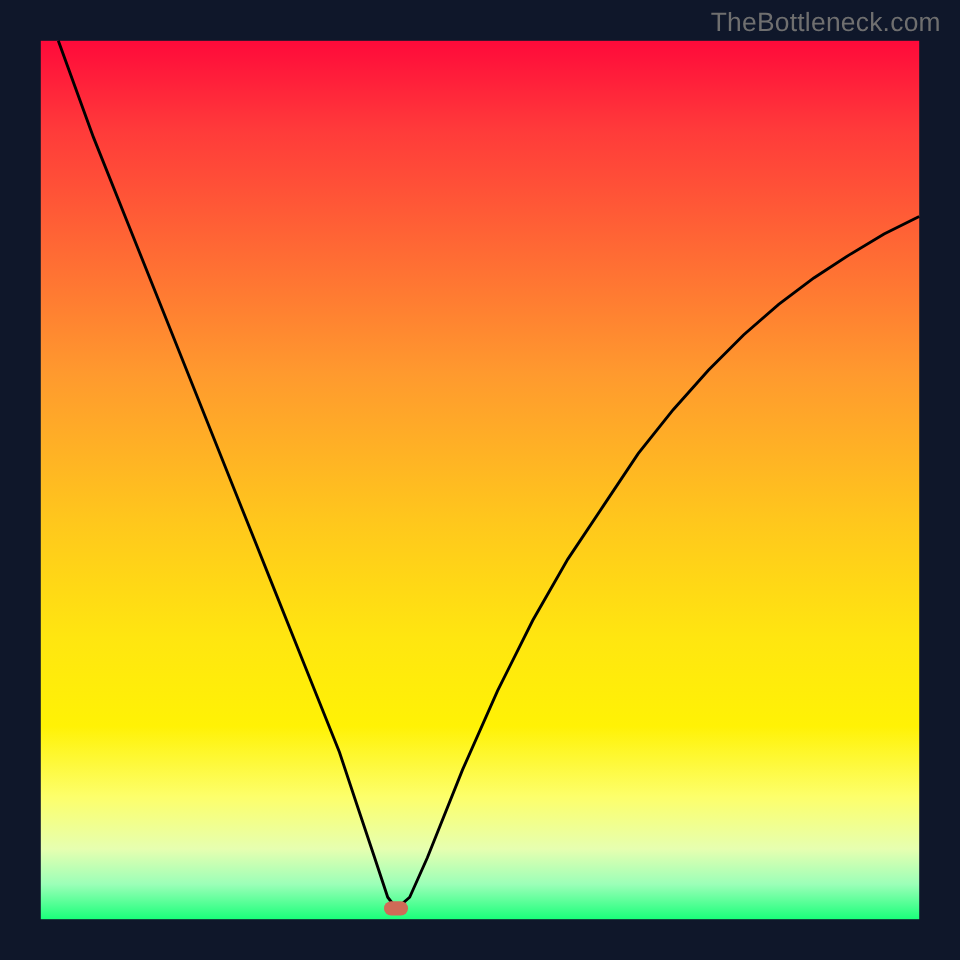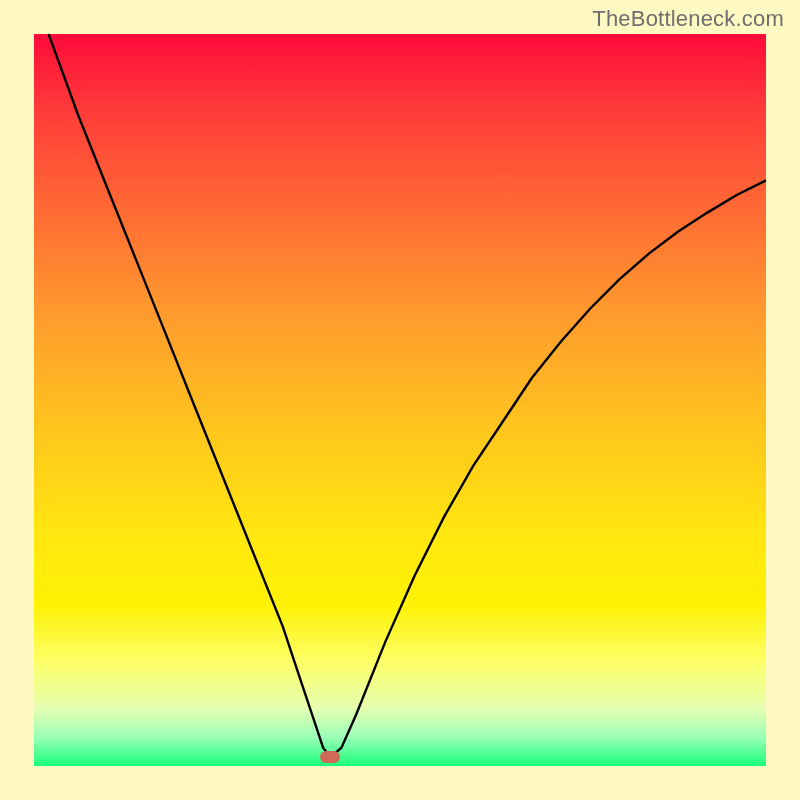--- a/index.html
+++ b/index.html
@@ -7,21 +7,21 @@
     padding: 0;
     width: 800px;
     height: 800px;
     background: #000;
     overflow: hidden;
     font-family: Arial, Helvetica, sans-serif;
   }
   .frame {
     position: absolute;
     inset: 0;
-    background: #fef9c3;
+    background: #0f172a;
   }
   .plot-area {
     position: absolute;
     left: 34px;
     top: 34px;
     width: 732px;
     height: 732px;
     
     background: linear-gradient(
       to bottom,

